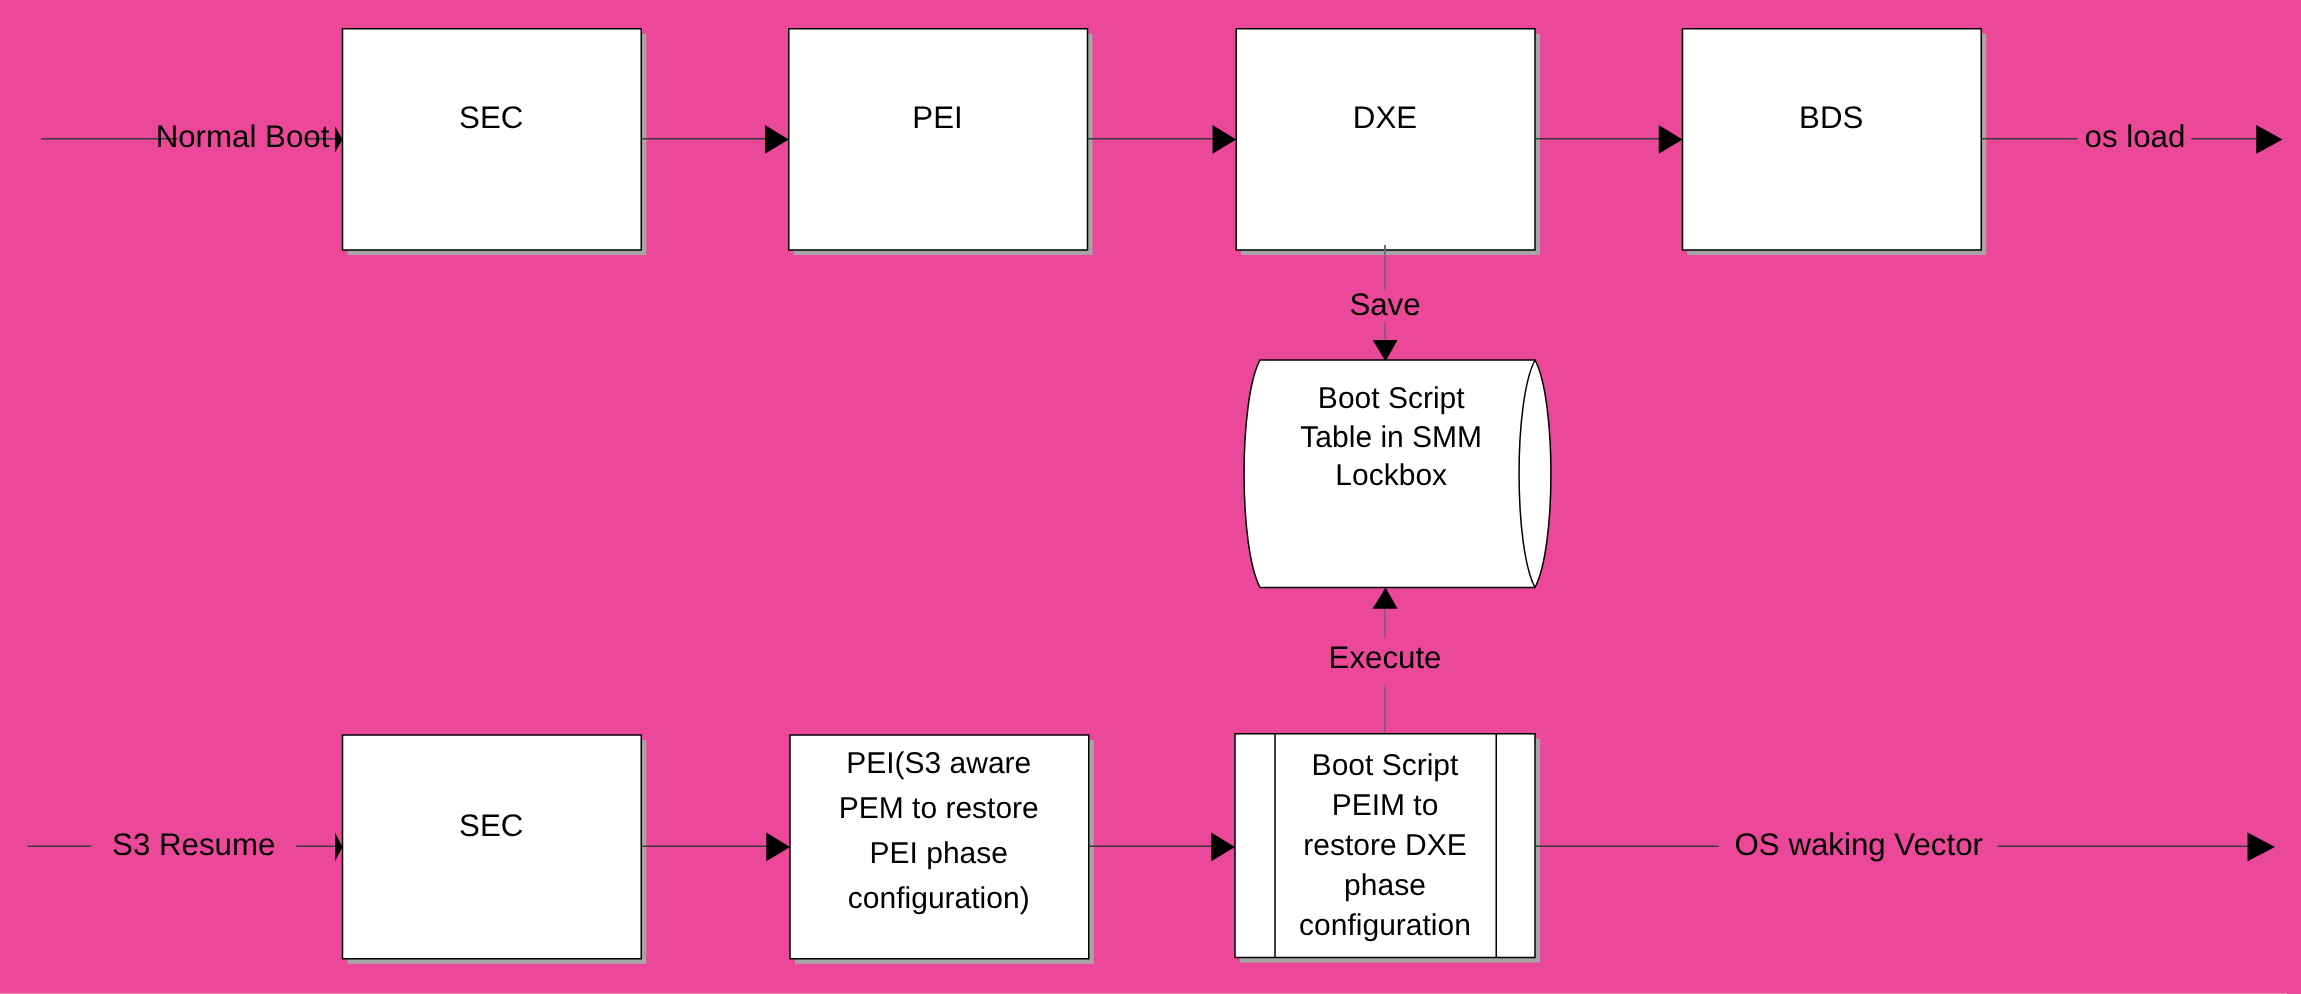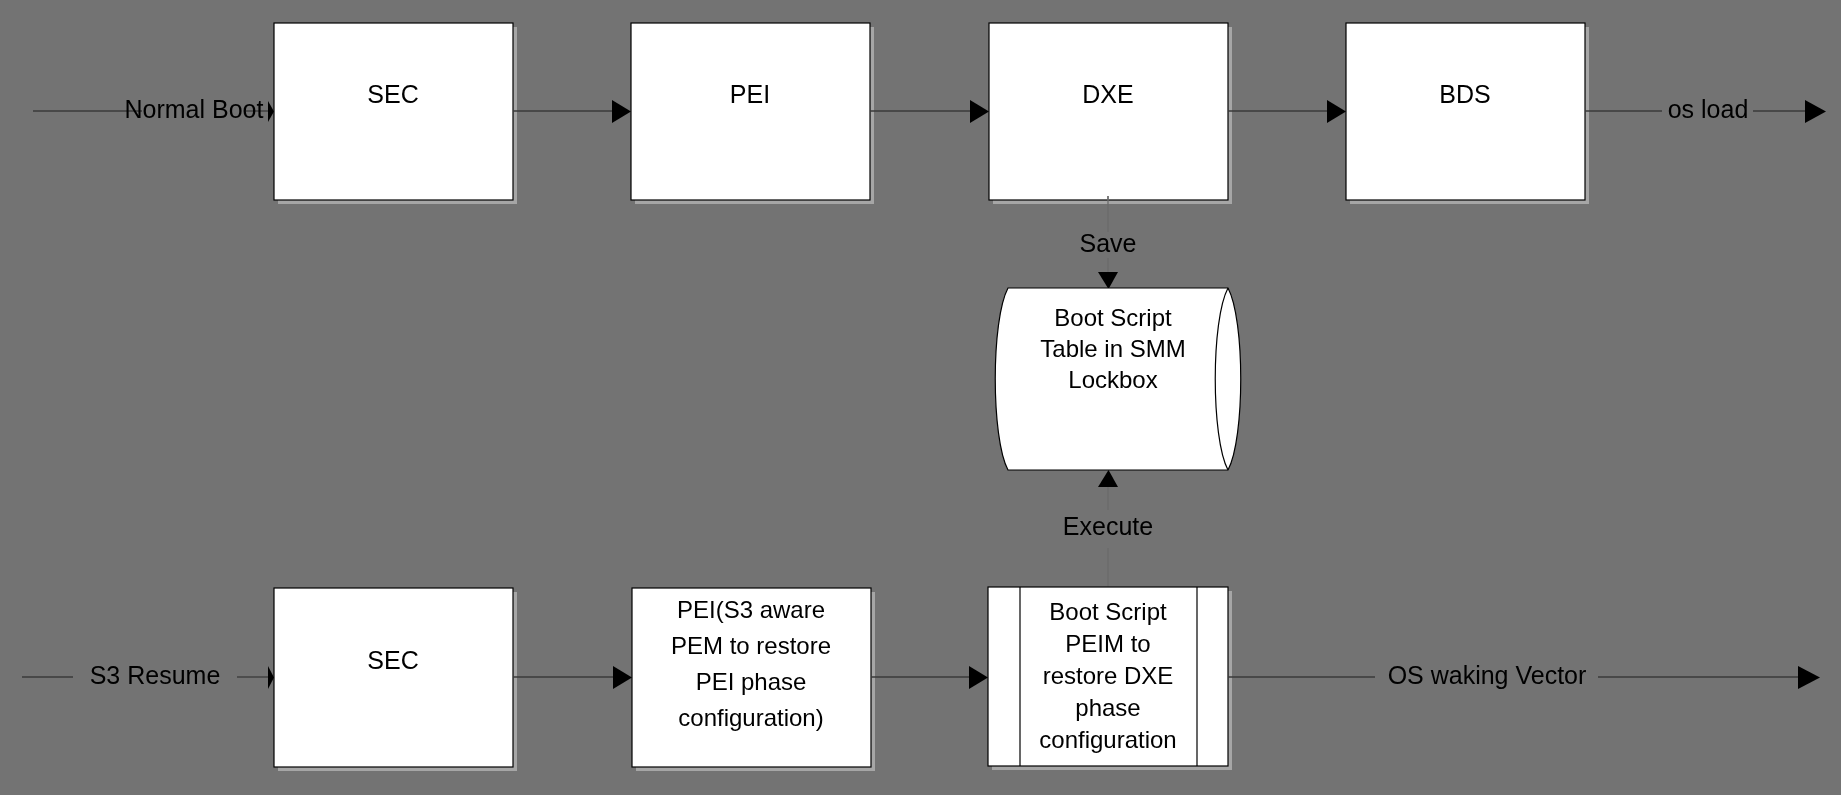--- a/index.html
+++ b/index.html
@@ -4,21 +4,21 @@
 <style>
   html, body {
     margin: 0;
     padding: 0;
     background: #ffffff;
   }
   #diagram-root {
     position: relative;
     width: 1841px;
     height: 795px;
-    background: #737373;
+    background: #ec4899;
     font-family: "Liberation Sans", sans-serif;
     overflow: hidden;
   }
   svg.canvas {
     position: absolute;
     top: 0;
     left: 0;
     width: 1841px;
     height: 795px;
   }

